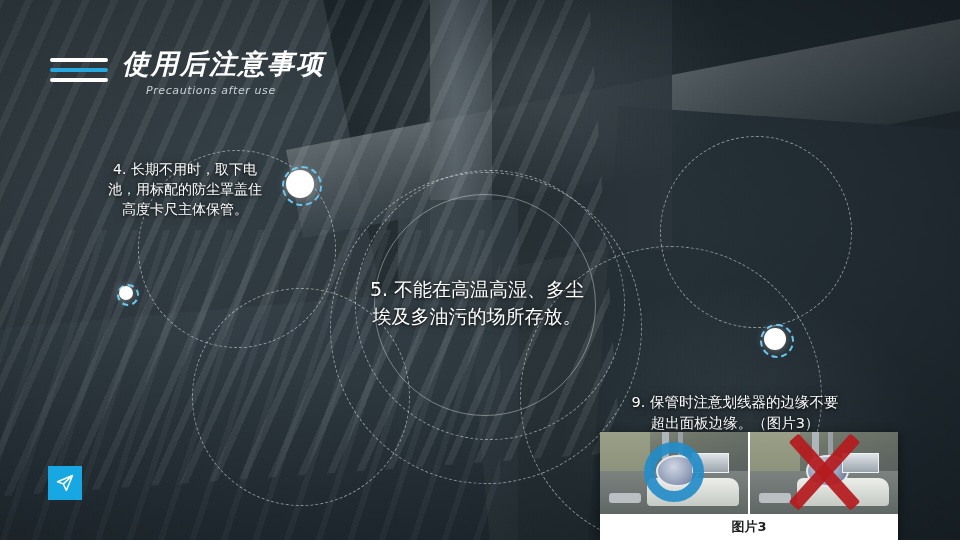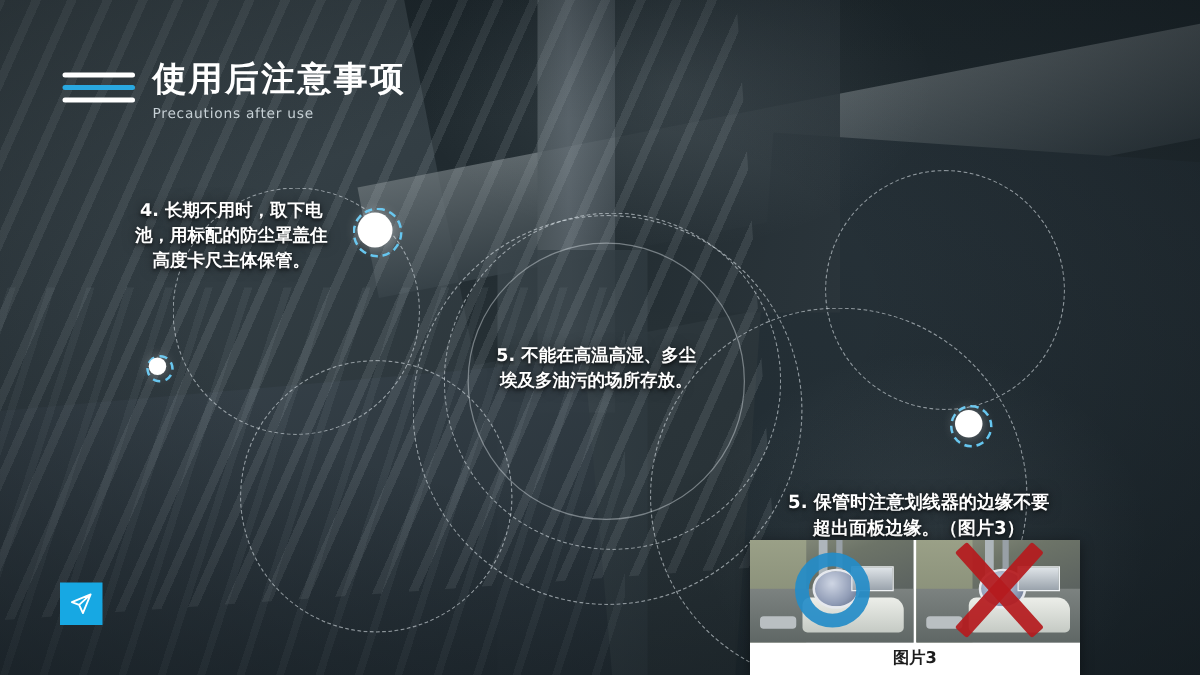--- a/index.html
+++ b/index.html
@@ -148,58 +148,59 @@
     width: 58px;
   }
   .head-deco i {
     display: block;
     height: 4px;
     border-radius: 2px;
     margin-bottom: 6px;
   }
   .head-deco i.w { background: #ffffff; width: 58px; }
   .head-deco i.c { background: #29a8e0; width: 58px; }
-  .title-wrap { margin-left: 72px; }
+  .title-wrap { margin-left: 72px; font-style: italic; }
   .title-cn {
     font-size: 27px;
     font-weight: bold;
     color: #ffffff;
     letter-spacing: 2px;
     line-height: 1.15;
     white-space: nowrap;
   }
   .title-en {
     font-size: 11px;
     color: #c7d1d6;
     letter-spacing: .6px;
     margin-top: 5px;
     white-space: nowrap;
+    margin-left: 24px;
   }
 
   
   .txt {
     position: absolute;
     color: #ffffff;
-    font-weight: bold;
+    font-weight: normal;
     text-align: center;
     line-height: 1.42;
     text-shadow: 0 1px 3px rgba(0,0,0,.75), 0 0 10px rgba(0,0,0,.5);
     white-space: pre-line;
   }
   #txt-4 { left: 60px;  top: 160px; width: 250px; font-size: 14px; }
   #txt-1 { left: 120px; top: 330px; width: 255px; font-size: 14px; }
-  #txt-5 { left: 358px; top: 276px; width: 238px; font-size: 14px; }
+  #txt-5 { left: 358px; top: 276px; width: 238px; font-size: 19px; }
   #txt-2 { left: 655px; top: 168px; width: 205px; font-size: 14px; }
   #txt-3 { left: 570px; top: 392px; width: 330px; font-size: 14.5px; }
 
   
   .photo-panel {
     position: absolute;
     left: 600px; top: 432px;
-    width: 264px; height: 108px;
+    width: 298px; height: 108px;
     background: #ffffff;
     box-shadow: 0 2px 10px rgba(0,0,0,.45);
     overflow: hidden;
   }
   .photo-row { display: flex; height: 82px; }
   .photo {
     position: relative;
     flex: 1 1 50%;
     overflow: hidden;
     background: linear-gradient(160deg, #8e9382 0%, #6d7468 30%, #5c6360 65%, #4a5150 100%);
@@ -343,21 +344,21 @@
 
   <div class="txt" id="txt-4">4. 长期不用时，取下电
 池，用标配的防尘罩盖住
 高度卡尺主体保管。</div>
 
 
   <div class="txt" id="txt-5">5. 不能在高温高湿、多尘
 埃及多油污的场所存放。</div>
 
 
-  <div class="txt" id="txt-3">5. 保管时注意划线器的边缘不要
+  <div class="txt" id="txt-3">9. 保管时注意划线器的边缘不要
 超出面板边缘。（图片3）</div>
 
   <div class="photo-panel">
     <div class="photo-row">
 
       <div class="photo">
         <div class="ph-wall"></div>
         <div class="ph-floor"></div>
         <div class="ph-post"></div>
         <div class="ph-post2"></div>

